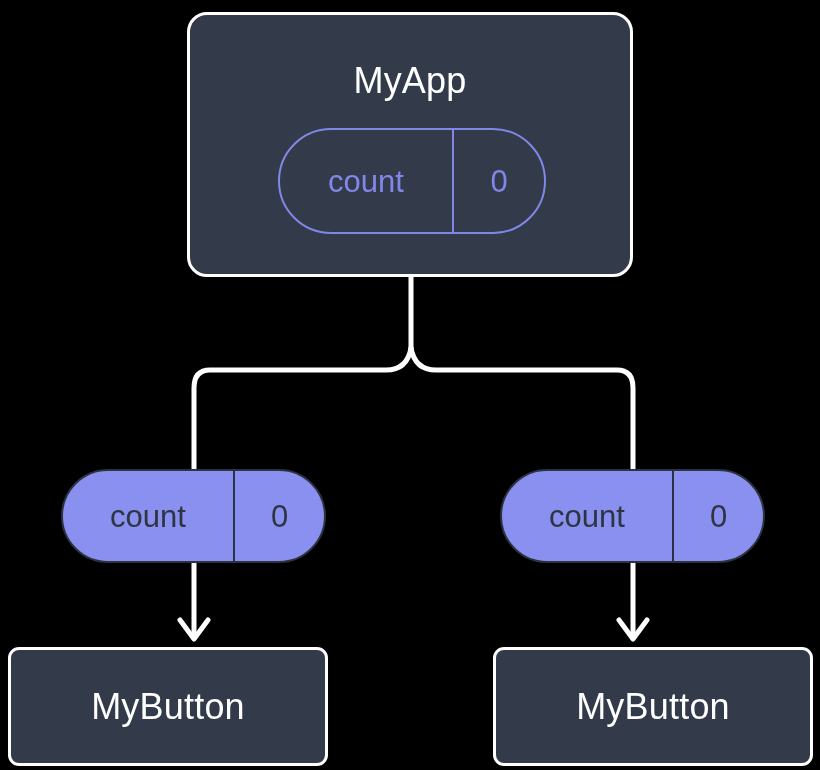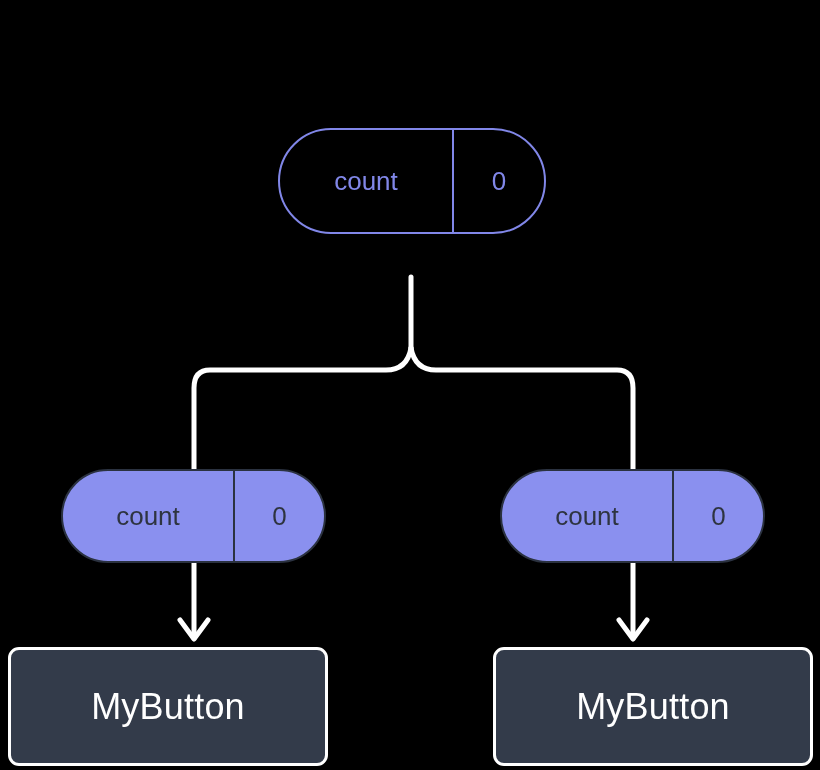--- a/index.html
+++ b/index.html
@@ -62,21 +62,21 @@
     display: flex;
     align-items: stretch;
     border-radius: 999px;
     overflow: hidden;
   }
   .pill .pill-key,
   .pill .pill-val {
     display: flex;
     align-items: center;
     justify-content: center;
-    font-size: 26px;
+    font-size: 31px;
     line-height: 1;
     white-space: nowrap;
     text-align: center;
   }
   .pill-outline {
     border: 2px solid #8187e8;
     background: transparent;
   }
   .pill-outline .pill-key {
     color: #8187e8;
@@ -146,20 +146,23 @@
     <path d="M 411 348 C 408 365 398 370 386 370 L 210 370 Q 194 370 194 388 L 194 469" fill="none" stroke="#ffffff" stroke-width="5" stroke-linecap="round" stroke-linejoin="round"></path>
     <path d="M 411 348 C 414 365 424 370 436 370 L 617 370 Q 633 370 633 388 L 633 469" fill="none" stroke="#ffffff" stroke-width="5" stroke-linecap="round" stroke-linejoin="round"></path>
 
     <path d="M 194 563 L 194 638" fill="none" stroke="#ffffff" stroke-width="5" stroke-linecap="round"></path>
     <path d="M 180 620 L 194 639 L 208 620" fill="none" stroke="#ffffff" stroke-width="5" stroke-linecap="round" stroke-linejoin="round"></path>
 
     <path d="M 633 563 L 633 638" fill="none" stroke="#ffffff" stroke-width="5" stroke-linecap="round"></path>
     <path d="M 619 620 L 633 639 L 647 620" fill="none" stroke="#ffffff" stroke-width="5" stroke-linecap="round" stroke-linejoin="round"></path>
   </svg>
 
+  <div class="node-box" id="app-box">
+    <span class="node-title">MyApp</span>
+  </div>
 
   <div class="pill pill-outline" id="app-state-pill">
     <span class="pill-key">count</span>
     <span class="pill-val">0</span>
   </div>
 
   <div class="pill pill-filled" id="pill-left">
     <span class="pill-key">count</span>
     <span class="pill-val">0</span>
   </div>

